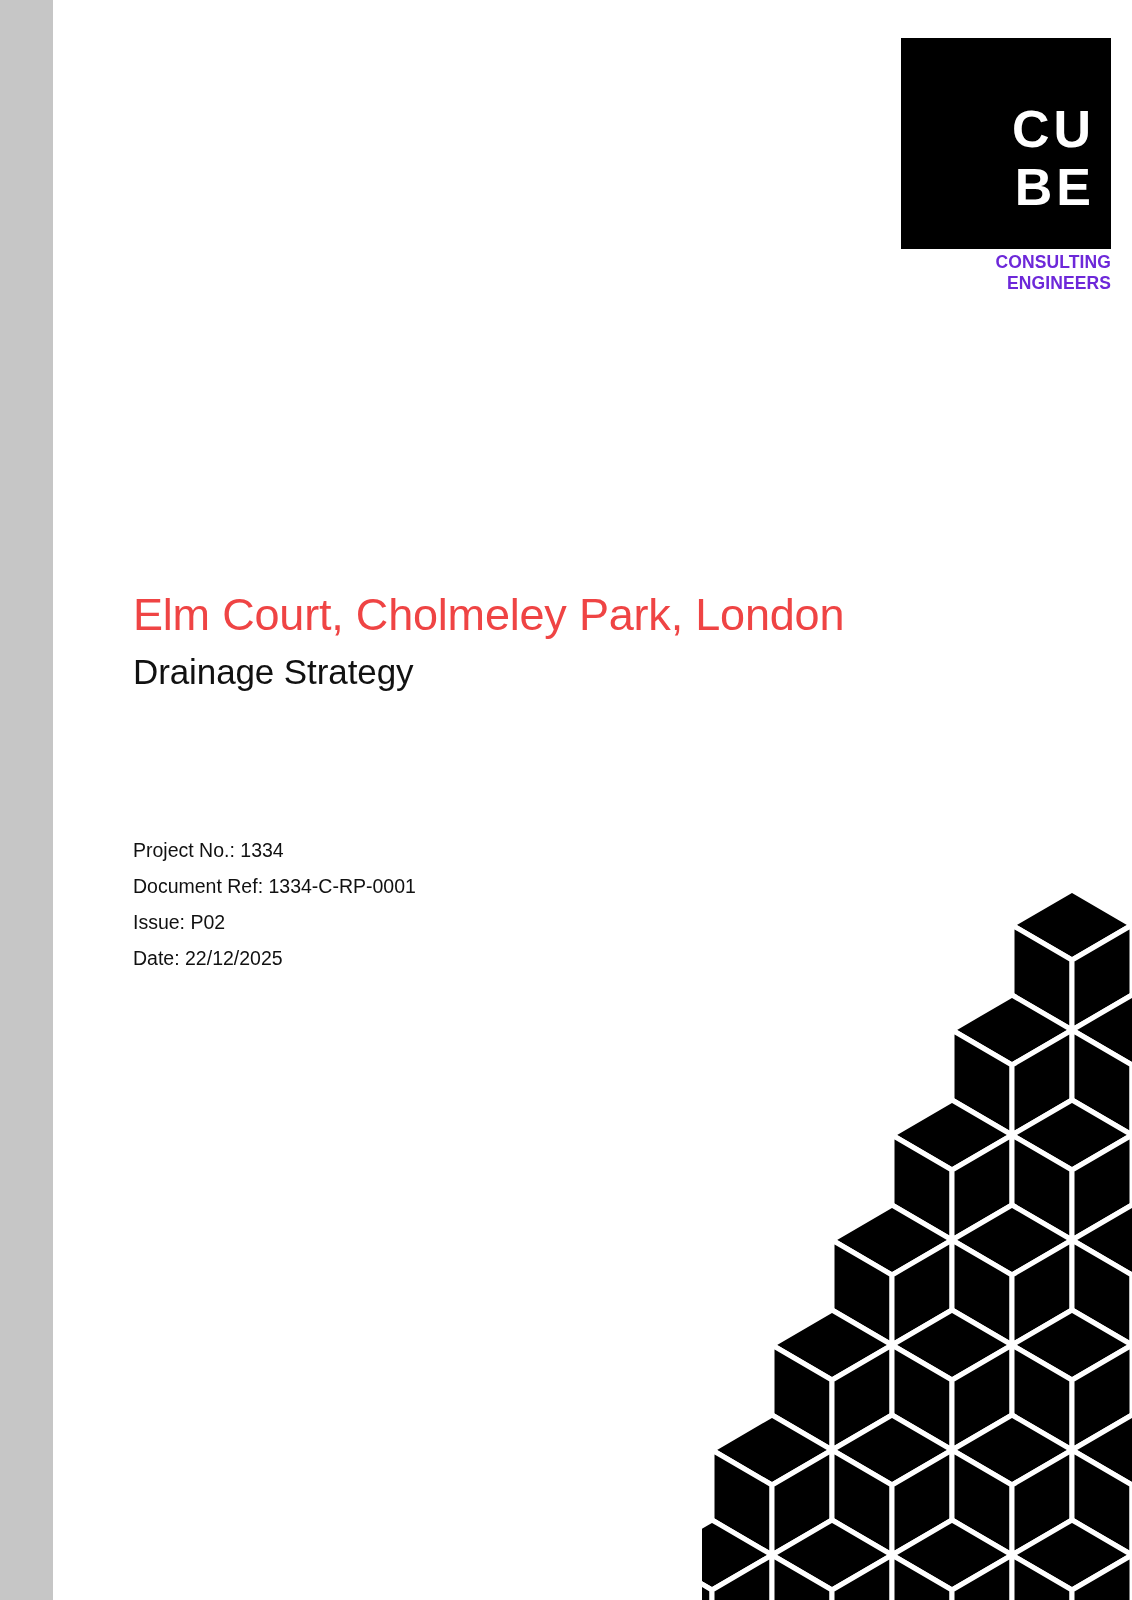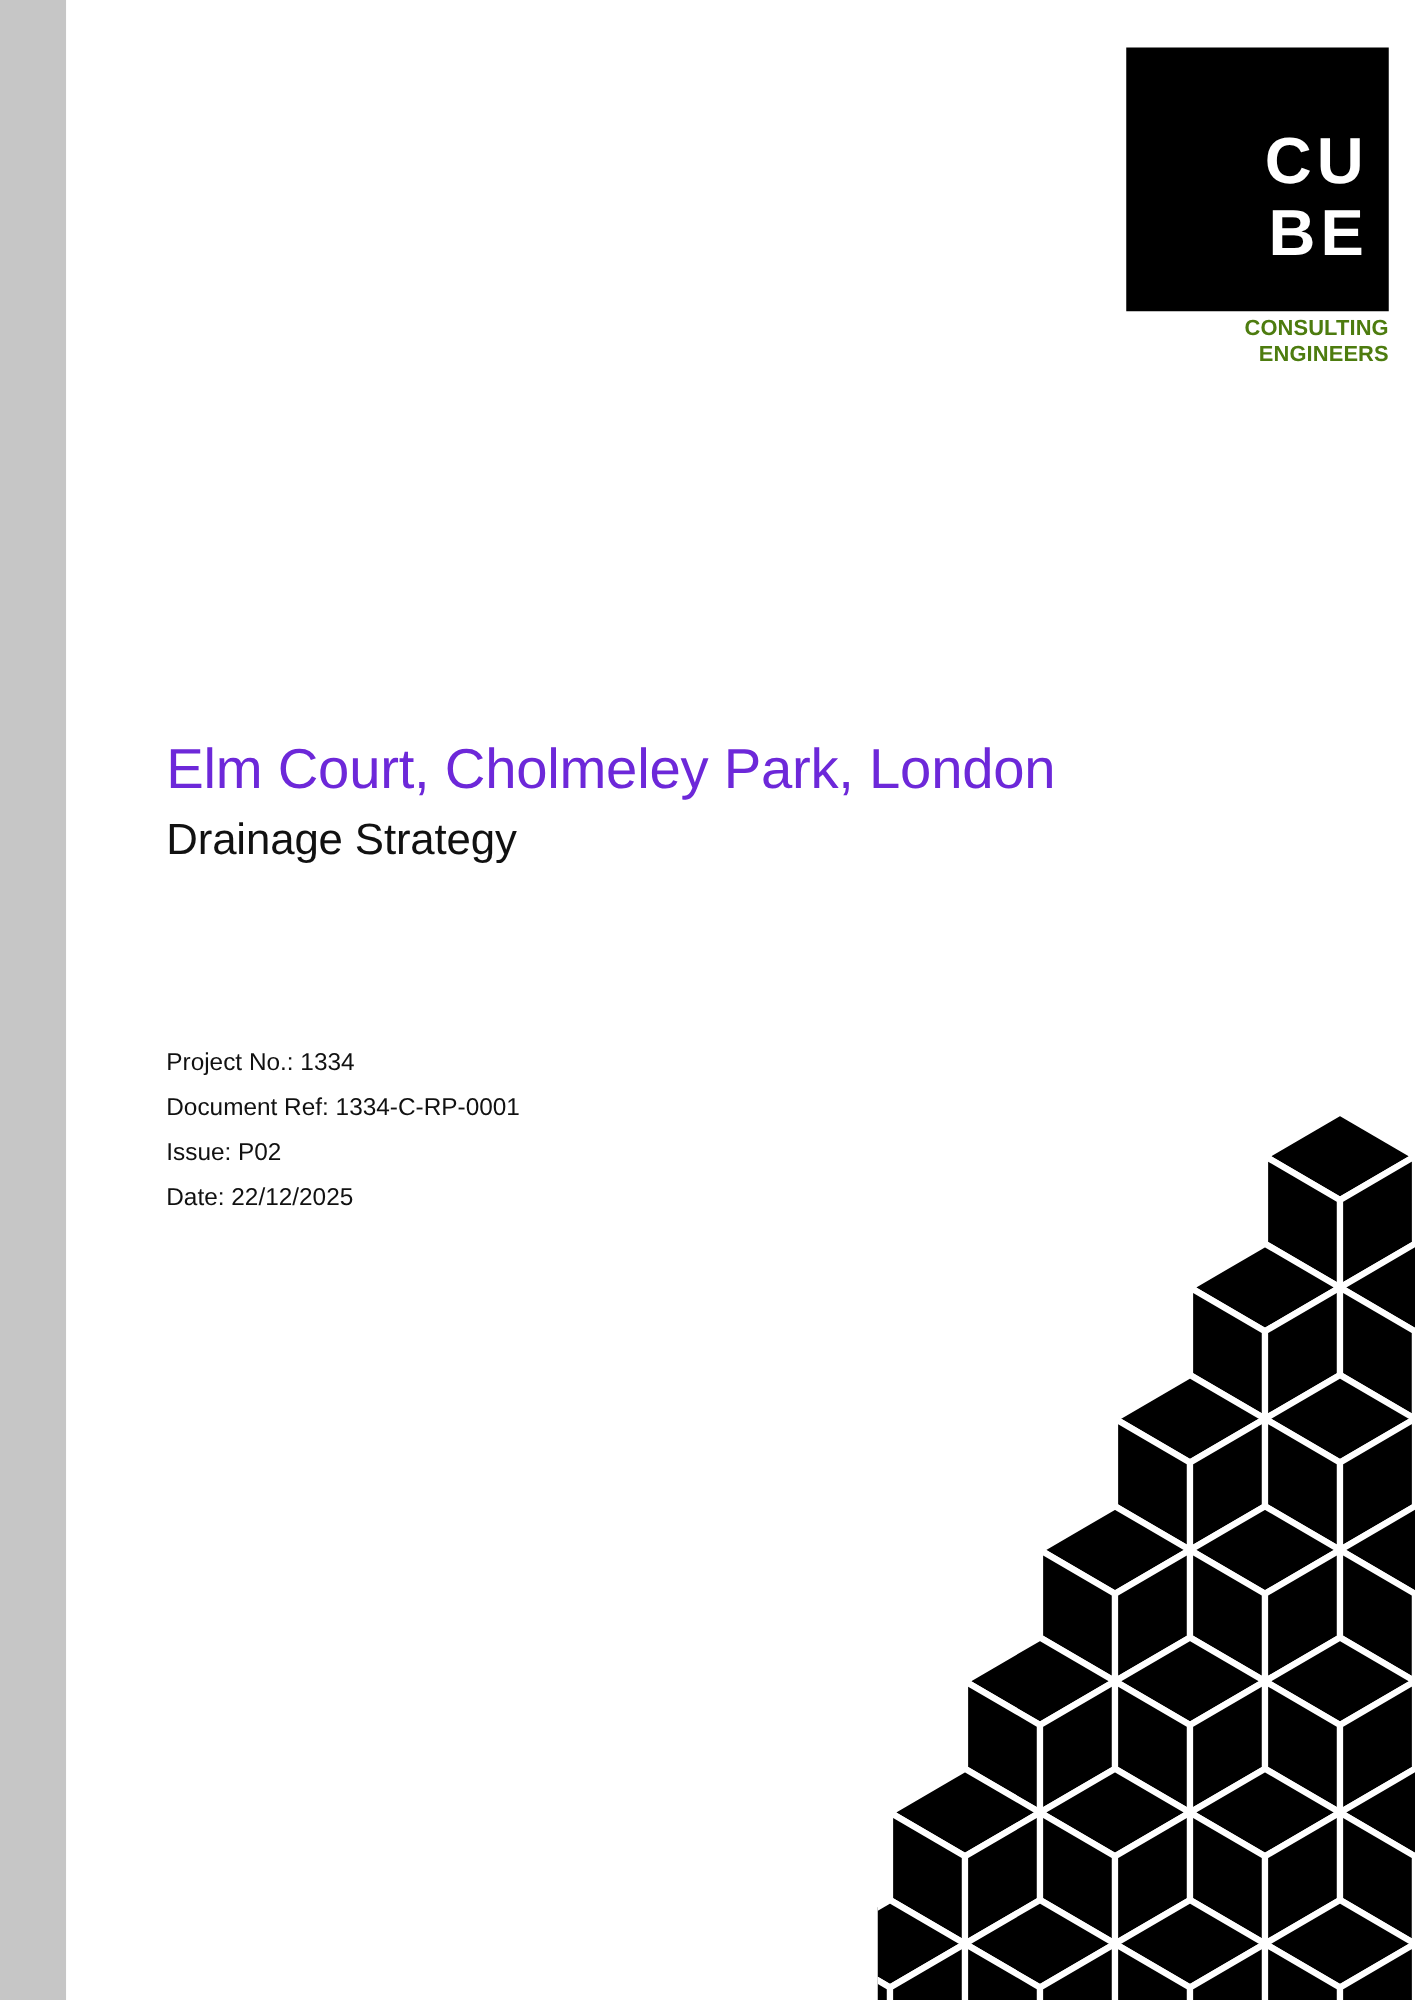--- a/index.html
+++ b/index.html
@@ -63,36 +63,36 @@
   }
   .logo-letters div { display: block; }
   .logo-sub {
     margin-top: 3px;
     width: 210px;
     text-align: right;
     font-family: "Liberation Sans", sans-serif;
     font-weight: 700;
     font-size: 17.5px;
     letter-spacing: 0.1px;
-    color: #4d7c0f;
+    color: #6d28d9;
   }
 
   
   .title-block {
     position: absolute;
     left: 80px;
     top: 588px;
     width: 900px;
   }
   .doc-title {
     font-family: "Liberation Sans", sans-serif;
     font-weight: 400;
     font-size: 45px;
     line-height: 54px;
-    color: #6d28d9;
+    color: #ef4444;
     letter-spacing: -0.2px;
   }
   .doc-subtitle {
     margin-top: 9px;
     font-family: "Liberation Sans", sans-serif;
     font-weight: 400;
     font-size: 35px;
     line-height: 42px;
     color: #111111;
     letter-spacing: -0.1px;

